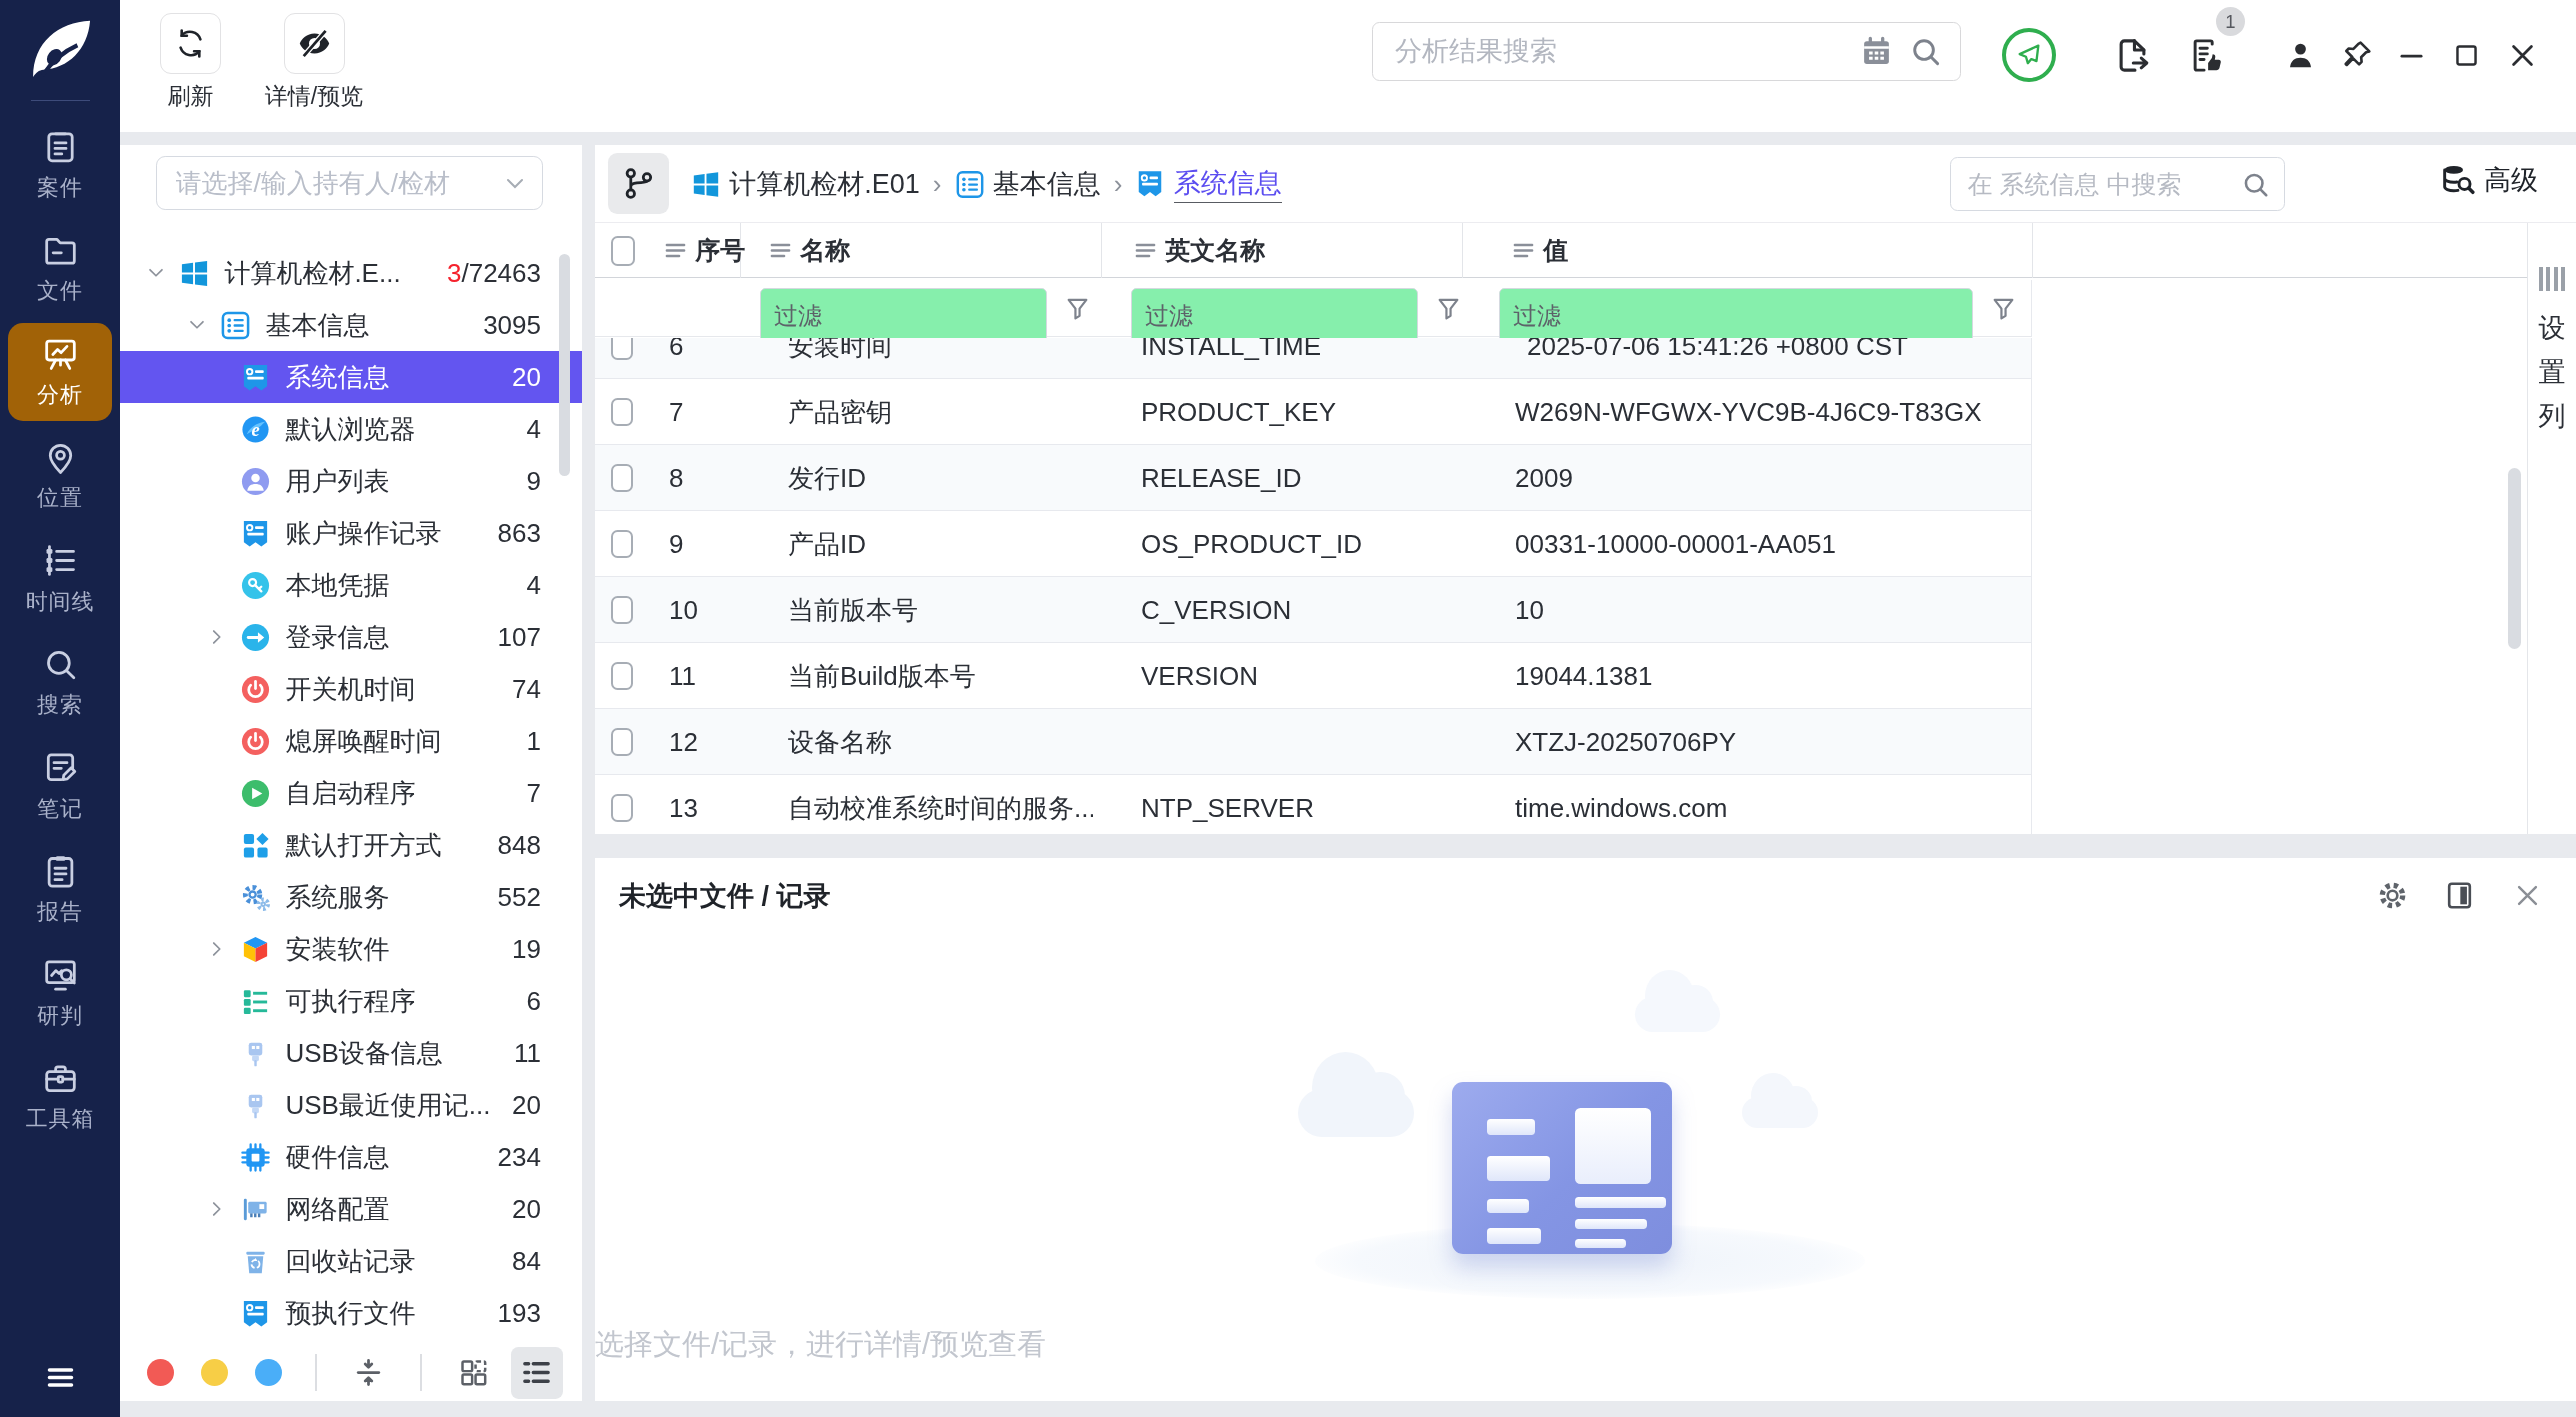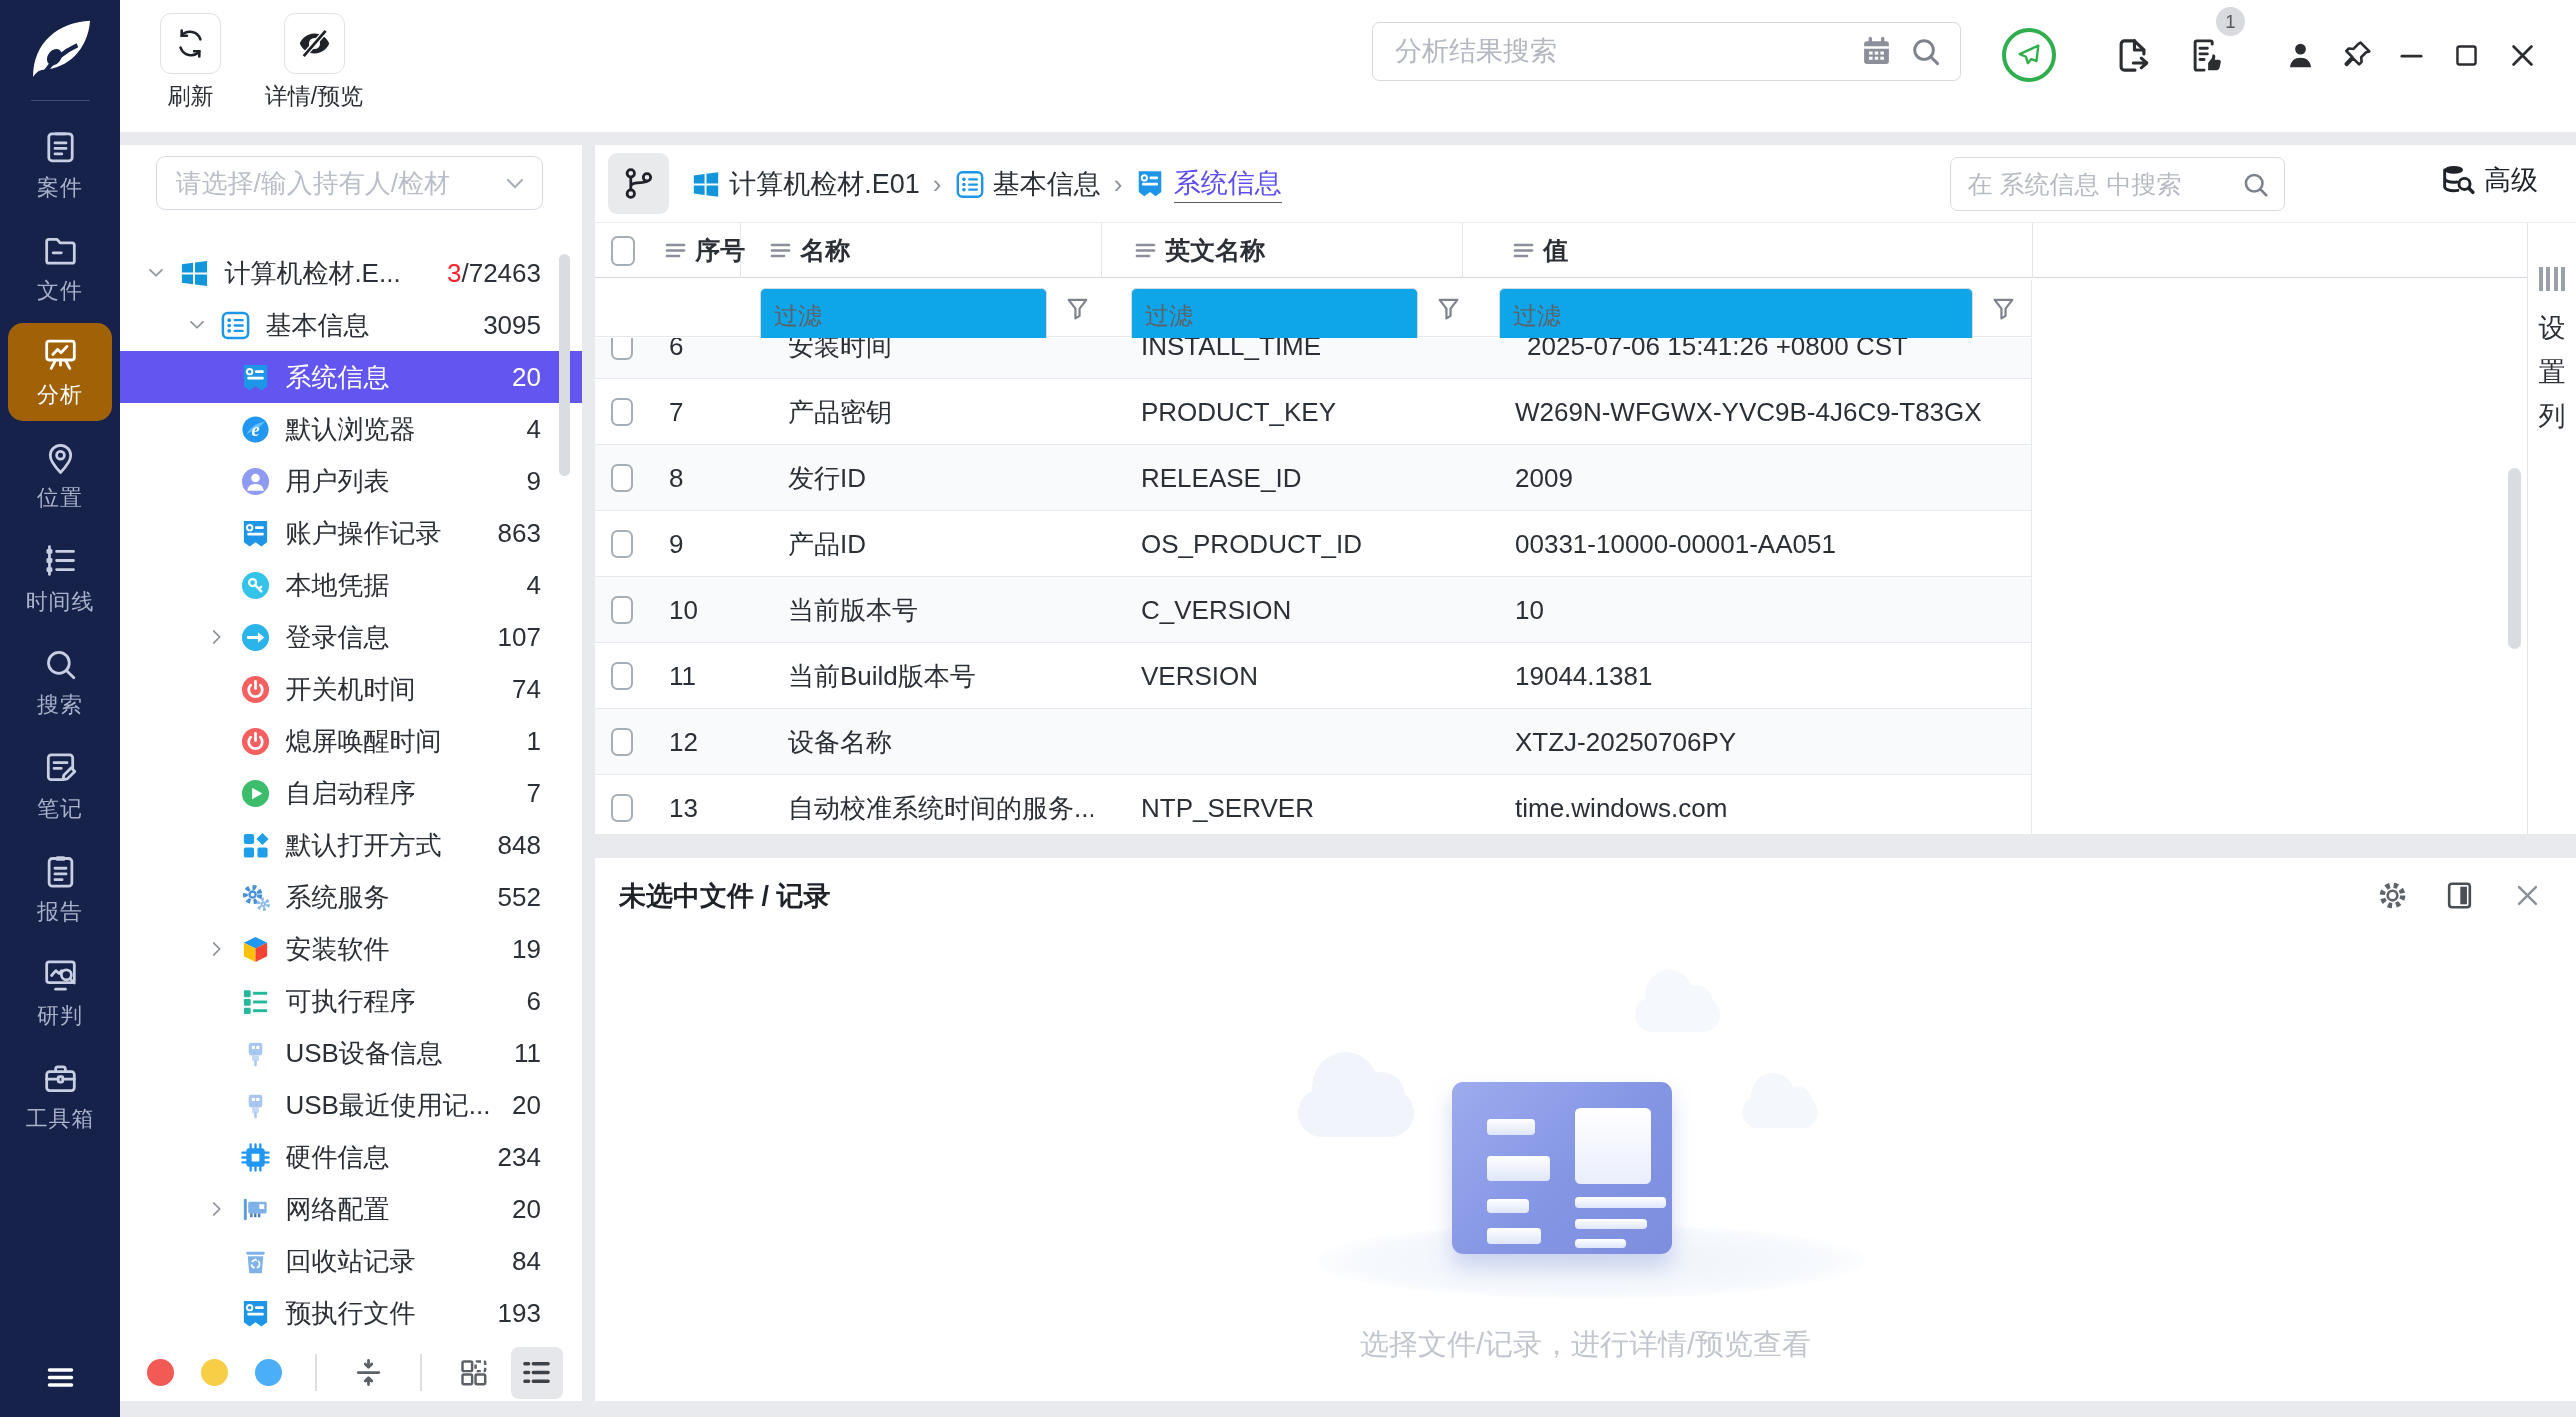--- a/index.html
+++ b/index.html
@@ -66,21 +66,21 @@
   .in-search { position:absolute; right:291px; top:12px; width:335px; height:54px; border:1.8px solid #d6dae1; border-radius:7.4px; display:flex; align-items:center; padding:0 13px 0 16.6px; background:#fff; }
   .in-search input { flex:1; border:none; outline:none; font-size:25px; color:#333; font-family:inherit; background:transparent; min-width:0; }
   .in-search input::placeholder { color:#b6bac3; }
   .adv-btn { position:absolute; right:38px; top:16.6px; display:flex; align-items:center; color:#1f2329; font-size:27px; cursor:pointer; }
   .adv-btn .aic { margin-right:9.2px; display:flex; }
 
   .thead { position:absolute; left:0; top:78px; width:1932px; height:55px; border-bottom:1.8px solid #d2d5da; }
   .th-cell { position:absolute; top:0; height:55px; display:flex; align-items:center; font-size:25px; color:#2b2f36; font-weight:bold; }
   .th-cell .hic { margin-right:8.3px; color:#8a8f99; display:flex; }
   .tfilter { position:absolute; left:0; top:135px; width:1437px; height:57px; border-bottom:0.9px solid #e6e8ec; border-right:0.9px solid #e7e9ee; }
-  .flt { position:absolute; top:8.3px; height:56px; border:1.8px solid #d5d9e0; border-radius:5.5px; background:#0ea5e9; display:flex; align-items:center; }
+  .flt { position:absolute; top:8.3px; height:56px; border:1.8px solid #d5d9e0; border-radius:5.5px; background:#86efac; display:flex; align-items:center; }
   .flt input { width:100%; border:none; outline:none; font-size:24px; color:#333; padding:0 13px; font-family:inherit; background:transparent; }
   .flt input::placeholder { color:#5d6269; }
   .funnel { position:absolute; top:16.6px; color:#7d828c; }
   .vline { position:absolute; top:0; width:0.9px; background:#e3e5e9; }
   .rows-viewport { position:absolute; left:0; top:193px; width:1932px; bottom:0; overflow:hidden; }
   .rows { margin-top:-25px; }
   .trow { position:relative; width:1437px; height:66px; border-bottom:0.9px solid #e7e9ee; border-right:0.9px solid #e7e9ee; background:#fff; }
   .trow.alt { background:#f8fafc; }
   .tcell { position:absolute; top:0; height:66px; display:flex; align-items:center; font-size:26px; color:#2b2f36; white-space:nowrap; }
   .cb { width:22px; height:28px; border:2.8px solid #a7adb5; border-radius:6.5px; background:#fff; cursor:pointer; }
@@ -95,21 +95,21 @@
   .pv-head { position:absolute; left:0; top:0; width:100%; height:70px; }
   .pv-title { position:absolute; left:24px; top:20.3px; font-size:27px; font-weight:bold; color:#1f2329; }
   .pv-ic { position:absolute; top:18.5px; width:37px; height:37px; display:flex; align-items:center; justify-content:center; color:#5f646b; cursor:pointer; }
   .cloud { position:absolute; background:#f1f5fb; border-radius:55px; }
   .cloud::before { content:""; position:absolute; background:inherit; border-radius:50%; width:58%; height:150%; left:12%; bottom:28%; }
   .cloud::after { content:""; position:absolute; background:inherit; border-radius:50%; width:42%; height:100%; right:8%; bottom:35%; }
   .ground { position:absolute; left:720px; top:365px; width:550px; height:76px; background:radial-gradient(ellipse at center, #eef3fa 0%, #f6f9fd 60%, rgba(255,255,255,0) 75%); border-radius:50%; }
   .doc-card { position:absolute; left:857px; top:224px; width:220px; height:172px; border-radius:11px; background:linear-gradient(135deg,#9dabee 0%, #8495e4 55%, #7e8ede 100%); box-shadow:0 13px 22px rgba(130,146,216,.35); }
   .doc-card .bar { position:absolute; background:linear-gradient(180deg,#ffffff,#dfe6fa); border-radius:3.7px; }
   .doc-card .sq { position:absolute; left:123px; top:26px; width:76px; height:76px; background:linear-gradient(180deg,#ffffff,#e9eefc); border-radius:5.5px; }
-  .pv-empty { position:absolute; left:0; top:467px; width:100%; text-align:center; font-size:29px; color:#c2c6ce; }
+  .pv-empty { position:absolute; left:0; top:467px; width:100%; font-size:29px; color:#c2c6ce; }
 
   svg { display:block; }
 </style>
 </head>
 <body>
 
 <div class="app">
 
   <aside class="sidebar">
     <div class="logo">

